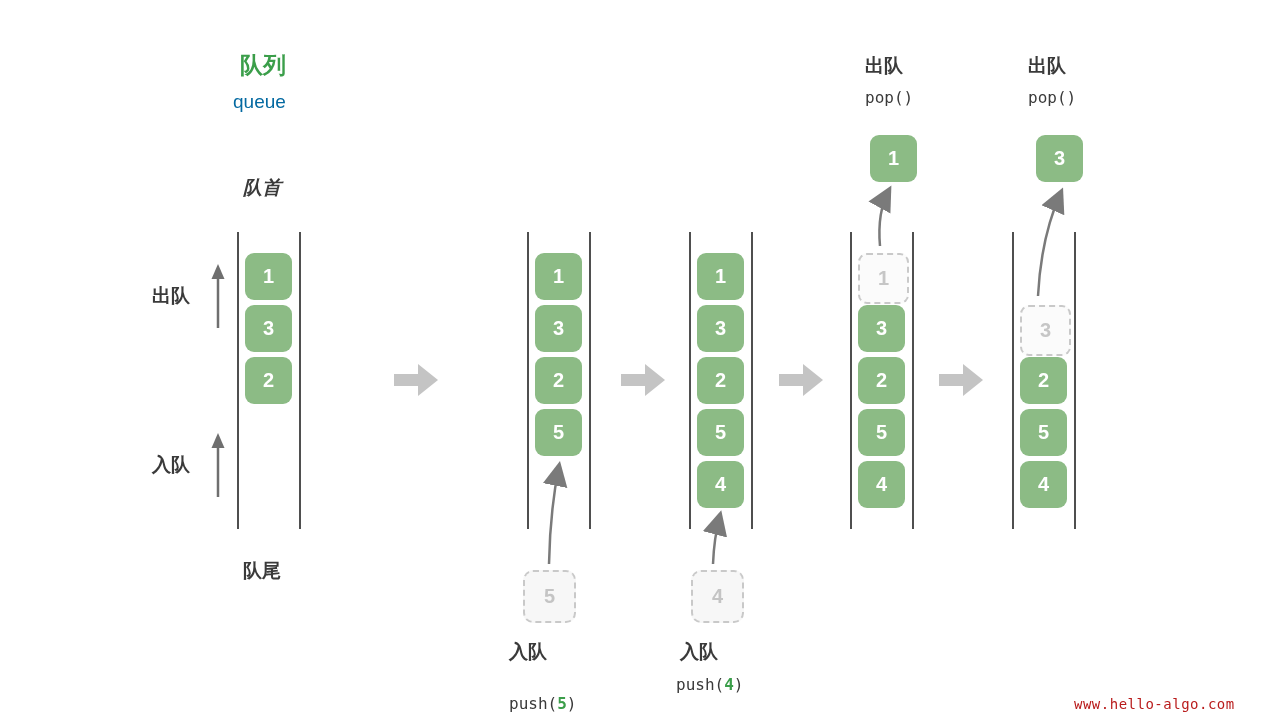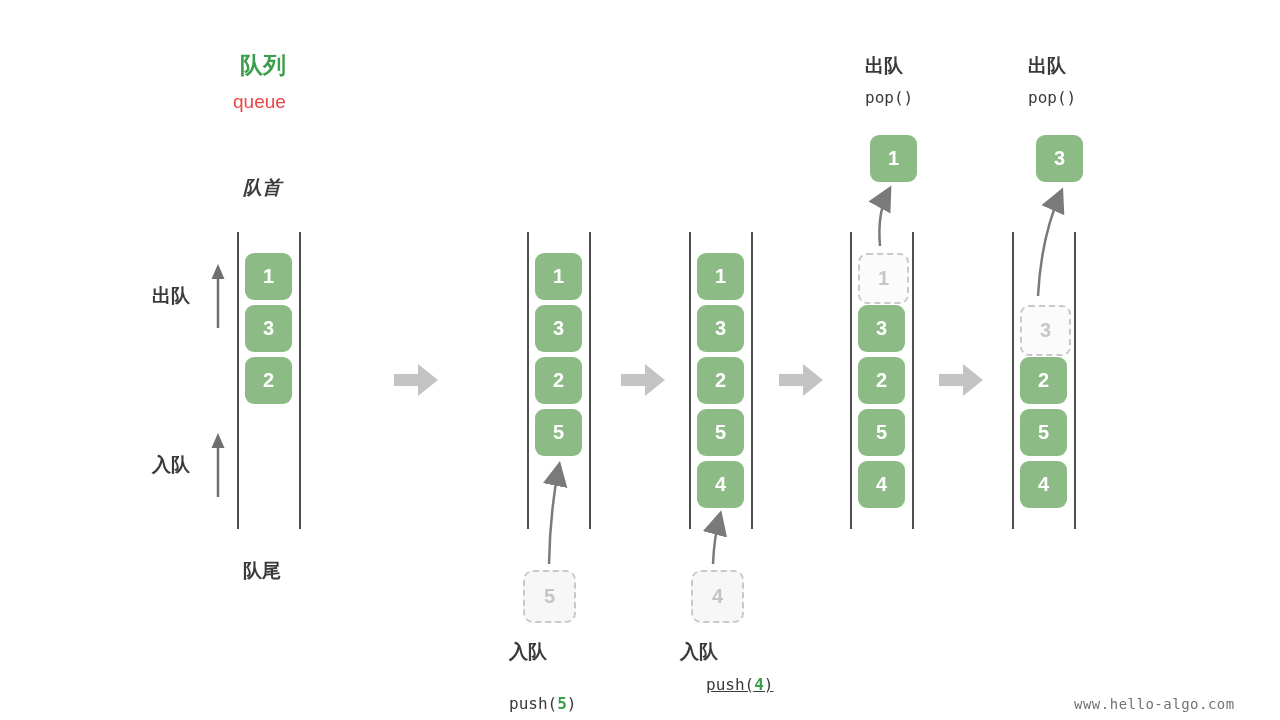--- a/index.html
+++ b/index.html
@@ -12,21 +12,21 @@
     width: 1280px;
     height: 720px;
     background: #ffffff;
     overflow: hidden;
     margin-top: 20px;
   }
   .abs { position: absolute; }
 
   
   .title-zh { font-size: 23px; font-weight: bold; color: var(--accent_green, #3b9e4a); }
-  .title-en { font-size: 19px; color: #ef4444; }
+  .title-en { font-size: 19px; color: #0369a1; }
   .zh-label { font-size: 19px; font-weight: bold; color: var(--text_dark, #3a3a3a); }
   .mono { font-family: "DejaVu Sans Mono", "Liberation Mono", monospace; }
   .op-call { font-size: 16px; color: var(--text_dark, #3a3a3a); }
   .op-call .arg { color: var(--accent_green, #3b9e4a); font-weight: bold; }
 
   
   .queue { position: absolute; top: 212px; width: 64px; height: 297px; }
   .wall { position: absolute; top: 0; width: 2px; height: 297px; background: #4f4f4f; }
   .wall.left  { left: 0; }
   .wall.right { left: 62px; }
@@ -59,21 +59,21 @@
   
   .result {
     position: absolute; width: 47px; height: 47px; border-radius: 9px;
     background: var(--cell_green, #8cbb85); color: #ffffff;
     display: flex; align-items: center; justify-content: center;
     font-size: 20px; font-weight: bold;
   }
 
   .watermark {
     position: absolute; left: 1074px; top: 676px;
-    font-size: 14px; color: #737373; letter-spacing: 0.5px;
+    font-size: 14px; color: #b91c1c; letter-spacing: 0.5px;
   }
 </style>
 </head>
 <body>
 
 <div id="canvas">
 
   <div class="abs title-zh" style="left:240px; top:30px;">队列</div>
   <div class="abs title-en" style="left:233px; top:71px;">queue</div>
 
@@ -142,21 +142,21 @@
   <div class="staged" style="left:691px; top:550px;">4</div>
   <svg class="abs" style="left:700px; top:486px;" width="34" height="64" viewBox="0 0 34 64">
     <defs>
       <marker id="ah-q3" markerWidth="12" markerHeight="12" refX="8" refY="5" orient="auto">
         <path d="M0,0 L10,5 L0,10 Z" fill="#7a7a7a"></path>
       </marker>
     </defs>
     <path d="M13,58 Q14,32 20,9" fill="none" stroke="#7a7a7a" stroke-width="2.5" marker-end="url(#ah-q3)"></path>
   </svg>
   <div class="abs zh-label" style="left:680px; top:619px;">入队</div>
-  <div class="abs op-call mono" style="left:706px; top:655px;text-decoration:underline;"><span>push(</span><span class="arg">4</span><span>)</span></div>
+  <div class="abs op-call mono" style="left:676px; top:655px;"><span>push(</span><span class="arg">4</span><span>)</span></div>
 
   <svg class="abs" style="left:779px; top:344px;" width="44" height="32" viewBox="0 0 44 32">
     <polygon points="0,10 24,10 24,0 44,16 24,32 24,22 0,22" fill="#c4c4c4"></polygon>
   </svg>
 
   <div class="abs zh-label" style="left:865px; top:33px;">出队</div>
   <div class="abs op-call mono" style="left:865px; top:68px;">pop()</div>
   <div class="result" style="left:870px; top:115px;">1</div>
   <svg class="abs" style="left:868px; top:160px;" width="36" height="72" viewBox="0 0 36 72">
     <defs>

